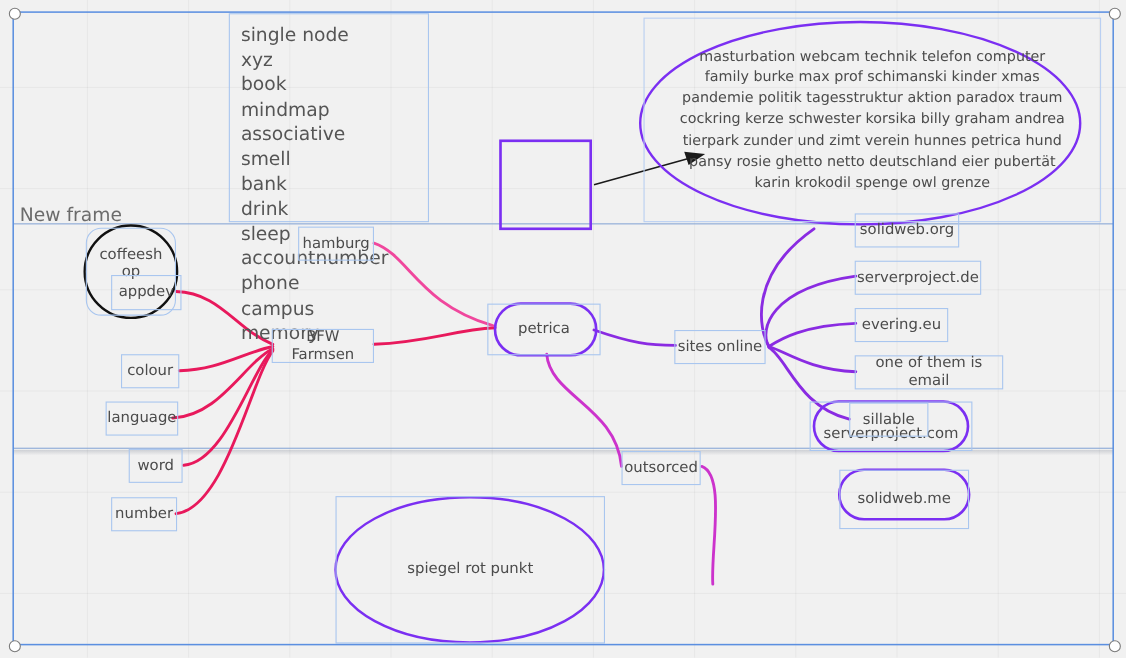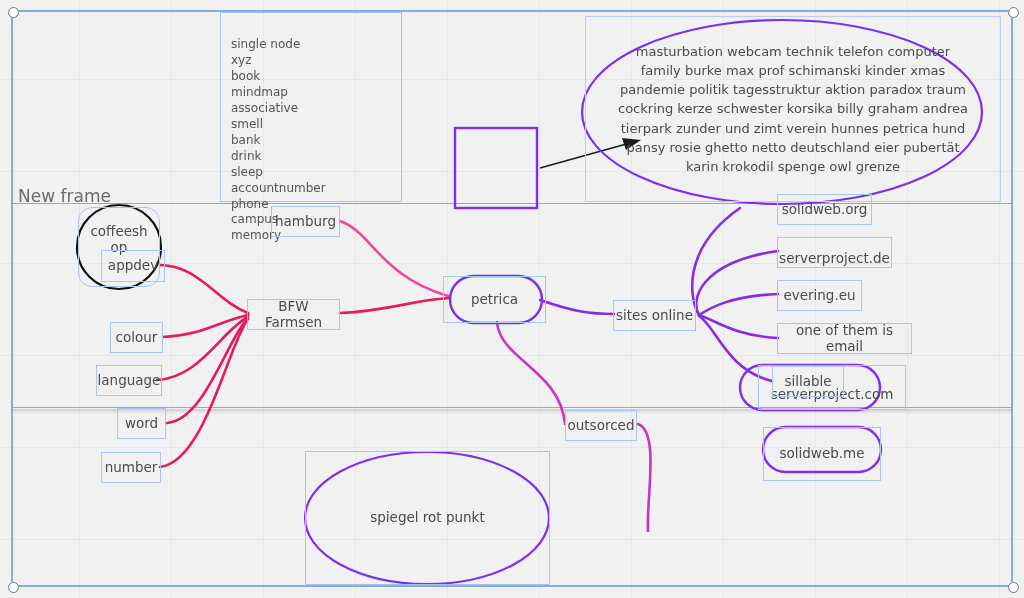--- a/index.html
+++ b/index.html
@@ -67,25 +67,24 @@
     text-align: center;
     font-size: 13.5px;
     color: #4b4b4b;
     line-height: 1.15;
     z-index: 5;
   }
   .node.listbox {
     align-items: flex-start;
     justify-content: flex-start;
     text-align: left;
-    padding: 24px 10px;
-    font-size: 12px;
+    padding: 8px 10px;
+    font-size: 17px;
     line-height: 1.33;
     color: #555;
-    margin-left: 12px;
   }
   .node.bigtext {
     border: 1px solid #b9cff2;
     font-size: 13px;
     line-height: 1.47;
     padding: 0 28px;
     color: #4b4b4b;
   }
   .node.no-border { border: none; }
   .node-label {
@@ -210,33 +209,33 @@
   </div>
 
   <div class="node" style="left:613px; top:300px; width:83px; height:31px;">
     <span class="node-label">sites online</span>
   </div>
 
   <div class="node" style="left:777px; top:194px; width:95px; height:31px;">
     <span class="node-label">solidweb.org</span>
   </div>
 
-  <div class="node" style="left:777px; top:237px; width:115px; height:31px;align-items:flex-end;">
+  <div class="node" style="left:777px; top:237px; width:115px; height:31px;">
     <span class="node-label">serverproject.de</span>
   </div>
 
   <div class="node" style="left:777px; top:280px; width:85px; height:31px;">
     <span class="node-label">evering.eu</span>
   </div>
 
   <div class="node" style="left:777px; top:323px; width:135px; height:31px;">
     <span class="node-label">one of them is email</span>
   </div>
 
-  <div class="node" style="left:736px; top:365px; width:148px; height:45px;margin-left:22px;">
+  <div class="node" style="left:736px; top:365px; width:148px; height:45px;">
     <span class="node-label" style="margin-top:14px;">serverproject.com</span>
   </div>
 
   <div class="node" style="left:772px; top:366px; width:72px; height:31px;">
     <span class="node-label">sillable</span>
   </div>
 
   <div class="node" style="left:763px; top:427px; width:118px; height:54px;">
     <span class="node-label">solidweb.me</span>
   </div>

